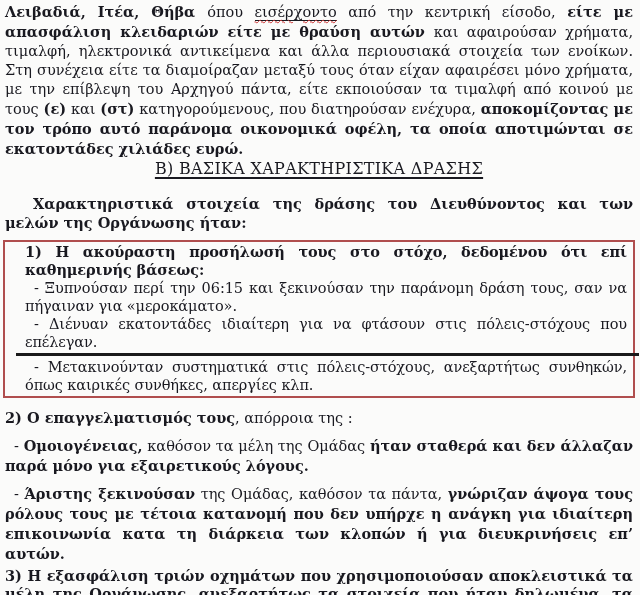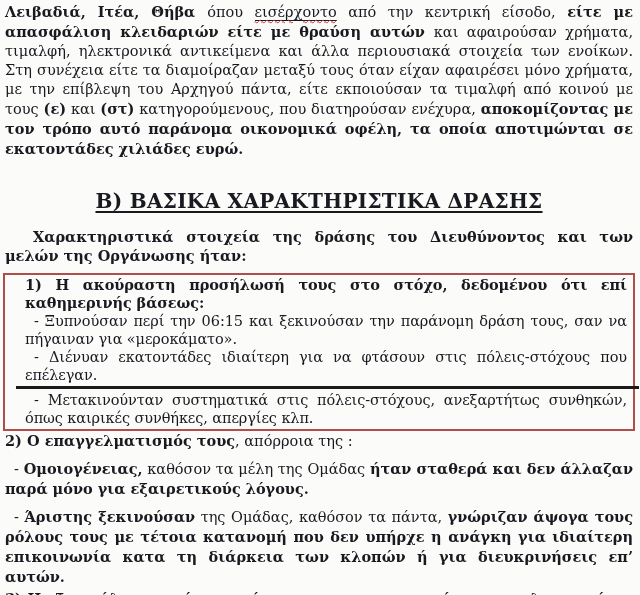--- a/index.html
+++ b/index.html
@@ -21,24 +21,23 @@
   .doc{padding:2px 7px 0 5px;}
   p{margin:0;text-align:justify;line-height:19px;}
   .seg-b{font-weight:bold;}
   .seg-u{border-bottom:1px solid var(--text-color);}
   .seg-sq{
     text-decoration:underline wavy var(--spellcheck-red);
     text-decoration-thickness:1px;
     text-underline-offset:2px;
   }
   .heading{
-    margin-top:33px;
     text-align:center;
-    font-weight:bold;
-    font-size:20px;
+    font-weight:normal;
+    font-size:16px;
     line-height:19px;
     letter-spacing:.3px;
   }
   .heading .hu{
     text-decoration:underline;
     text-decoration-thickness:2px;
     text-underline-offset:3px;
   }
   .intro{
     margin-top:16px;
@@ -51,21 +50,21 @@
     border:2px solid var(--annotation-red);
     padding:1px 6px 2px 20px;
   }
   .redbox p{line-height:18px;letter-spacing:-.1px;}
   .hang{text-indent:9px;}
   .divider{
     height:3px;
     background:var(--divider-black);
     margin:2px -12px 2px -9px;
   }
-  .f2title{line-height:19px;}
+  .f2title{margin-top:10px;line-height:19px;}
   .f2b{margin-top:8px;line-height:19px;}
   .f3{margin-top:3px;line-height:18px;}
 </style>
 </head>
 <body>
 
 <div class="doc">
 
   <p class="para1"><span class="seg-b">Λειβαδιά, Ιτέα, Θήβα </span><span>όπου </span><span class="seg-u seg-sq">εισέρχοντο</span><span> από την κεντρική είσοδο, </span><span class="seg-b">είτε με απασφάλιση κλειδαριών είτε με θραύση αυτών </span><span>και αφαιρούσαν χρήματα, τιμαλφή, ηλεκτρονικά αντικείμενα και άλλα περιουσιακά στοιχεία των ενοίκων. Στη συνέχεια είτε τα διαμοίραζαν μεταξύ τους όταν είχαν αφαιρέσει μόνο χρήματα, με την επίβλεψη του Αρχηγού πάντα, είτε εκποιούσαν τα τιμαλφή από κοινού με τους </span><span class="seg-b">(ε)</span><span> και </span><span class="seg-b">(στ)</span><span> κατηγορούμενους, που διατηρούσαν ενέχυρα, </span><span class="seg-b">αποκομίζοντας με τον τρόπο αυτό παράνομα οικονομικά οφέλη, τα οποία αποτιμώνται σε εκατοντάδες χιλιάδες ευρώ.</span></p>
 

